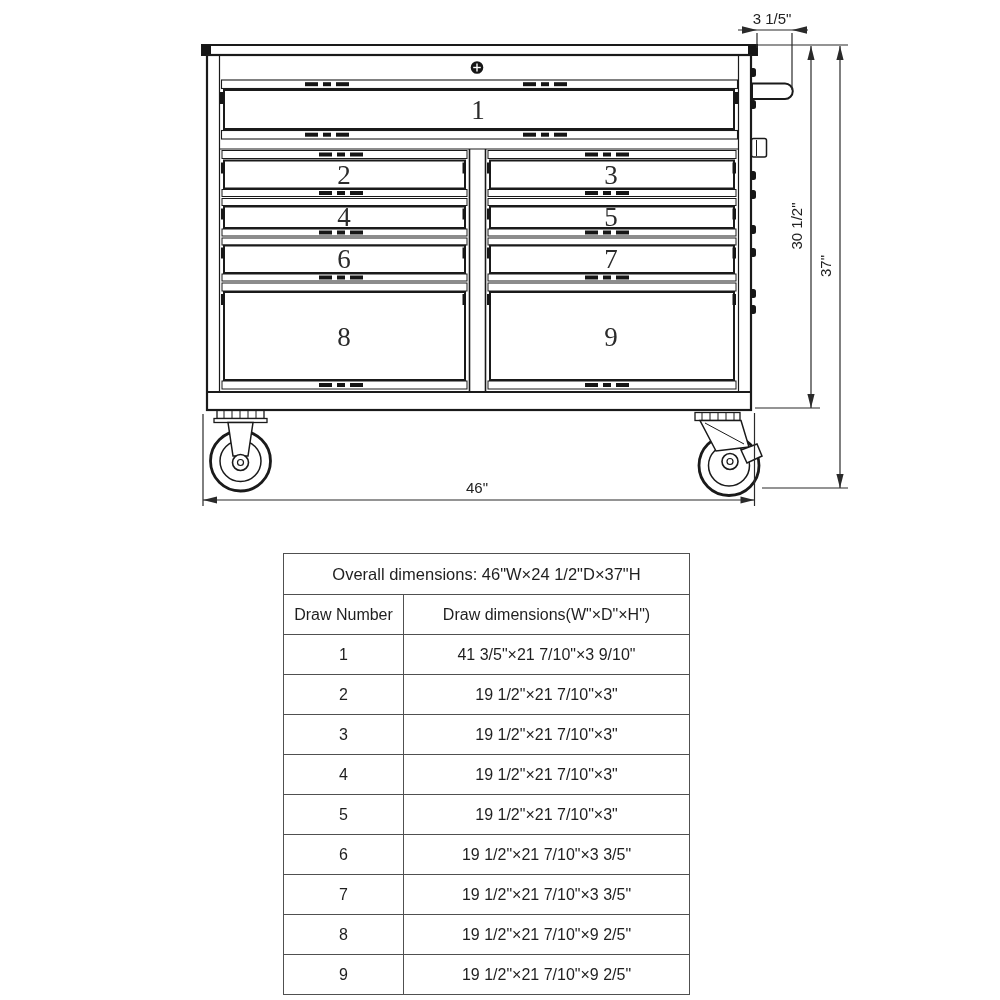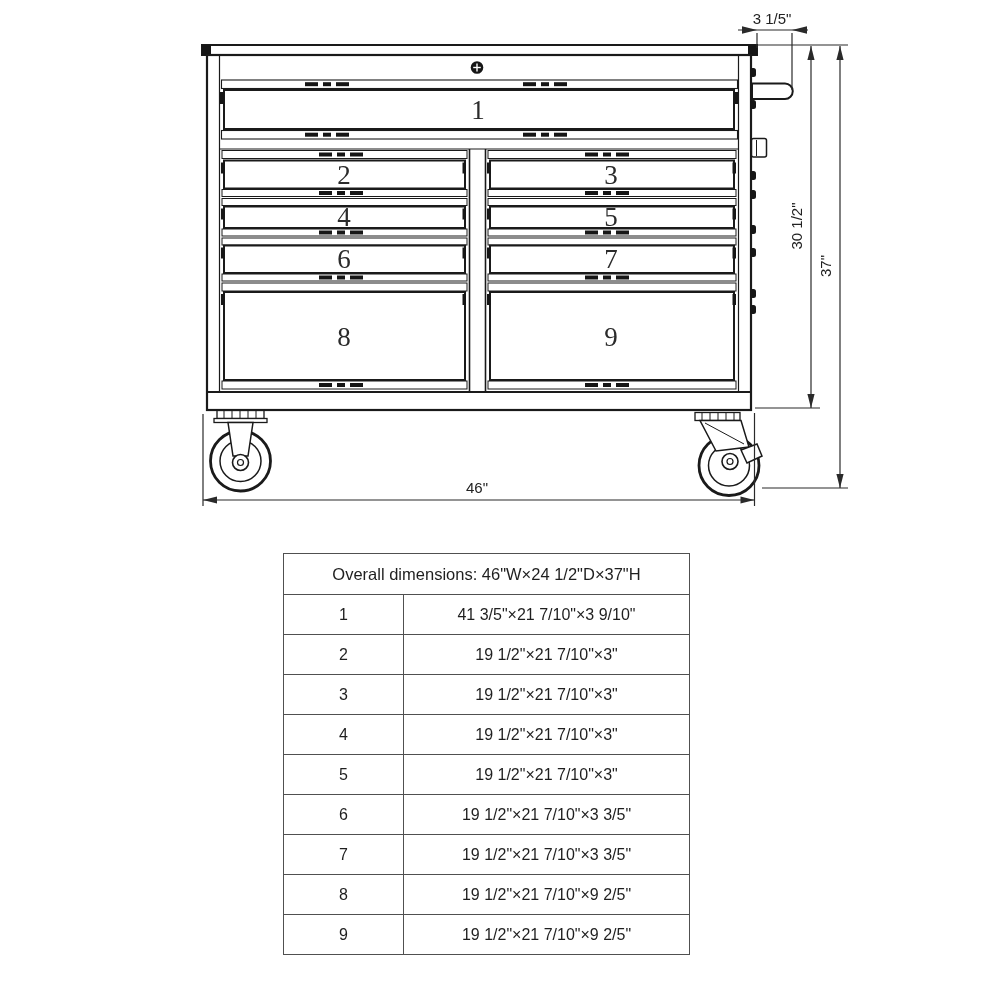--- a/index.html
+++ b/index.html
@@ -248,20 +248,24 @@
 
   <table class="dims-table">
     <colgroup>
         <col style="width:120px">
         <col style="width:286px">
       </colgroup>
     <tbody>
         <tr class="title-row">
       <td colspan="2">Overall dimensions: 46"W×24 1/2"D×37"H</td>
     </tr>
+    <tr class="head-row">
+      <td>Draw Number</td>
+      <td>Draw dimensions(W"×D"×H")</td>
+    </tr>
     <tr>
           <td>1</td>
           <td>41 3/5"×21 7/10"×3 9/10"</td>
         </tr>
     <tr>
           <td>2</td>
           <td>19 1/2"×21 7/10"×3"</td>
         </tr>
     <tr>
           <td>3</td>

